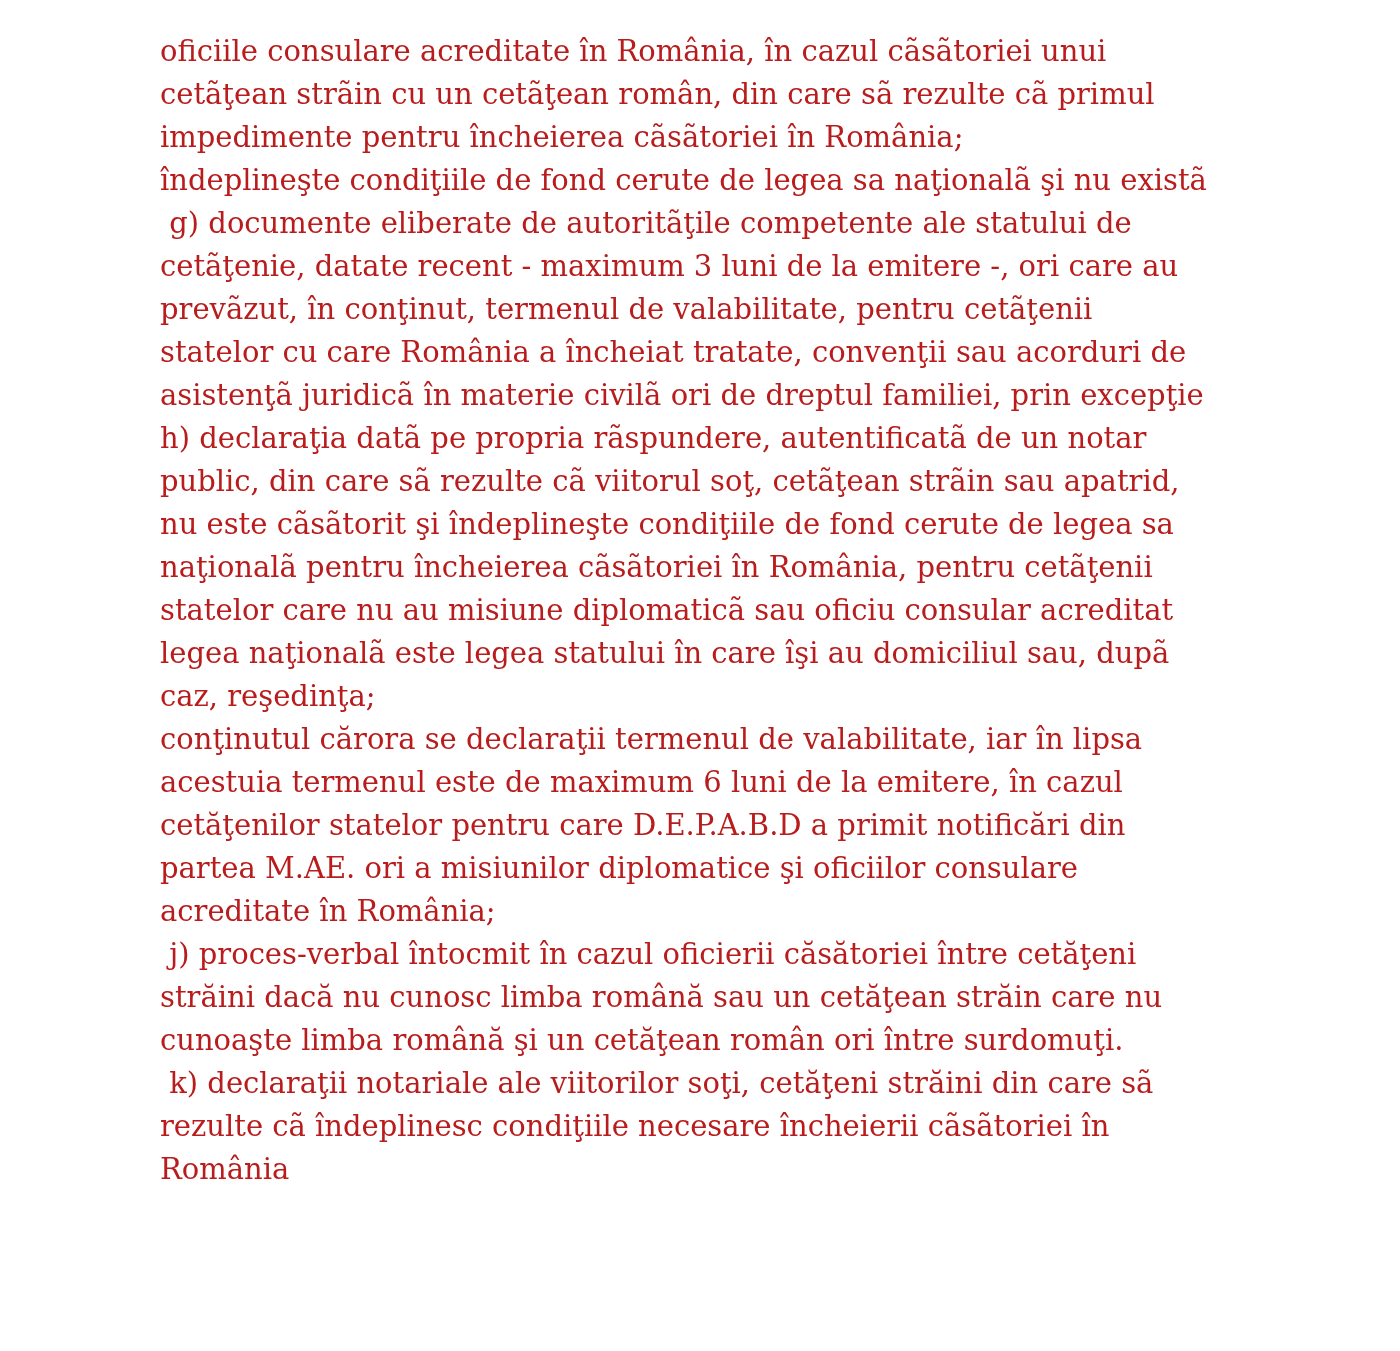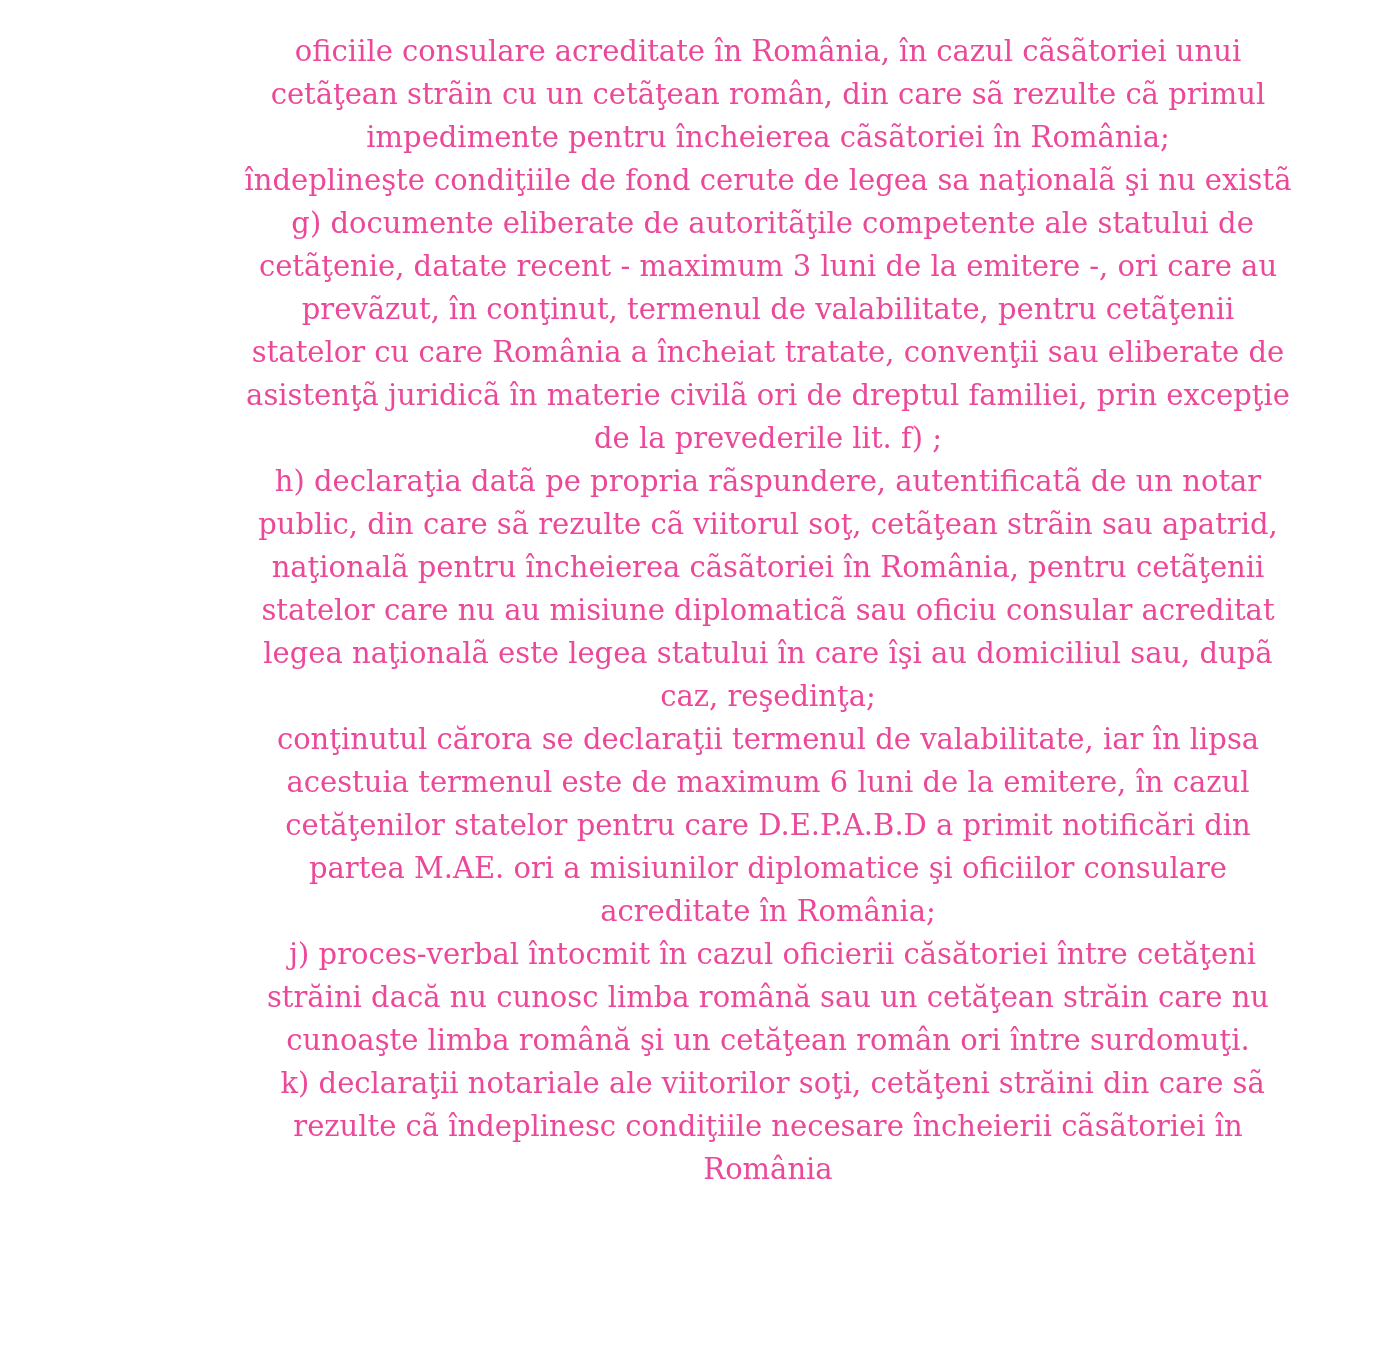--- a/index.html
+++ b/index.html
@@ -16,46 +16,45 @@
     box-sizing: border-box;
     width: 1400px;
     height: 1351px;
     padding: 30px 24px 0 160px;
     background: #ffffff;
   }
   .text-block {
     font-family: "DejaVu Serif", "Liberation Serif", serif;
     font-size: 29px;
     line-height: 43px;
-    color: #ec4899;
-    text-align: center;
+    color: #b91c1c;
   }
   .line {
     margin: 0;
     padding: 0;
     white-space: pre;
   }
 </style>
 </head>
 <body>
 
 <main class="page">
   <div class="text-block">
     <p class="line">oficiile consulare acreditate în România, în cazul cãsãtoriei unui</p>
     <p class="line">cetãţean strãin cu un cetãţean român, din care sã rezulte cã primul</p>
     <p class="line">impedimente pentru încheierea cãsãtoriei în România;</p>
     <p class="line">îndeplineşte condiţiile de fond cerute de legea sa naţionalã şi nu existã</p>
     <p class="line"> g) documente eliberate de autoritãţile competente ale statului de</p>
     <p class="line">cetãţenie, datate recent - maximum 3 luni de la emitere -, ori care au</p>
     <p class="line">prevãzut, în conţinut, termenul de valabilitate, pentru cetãţenii</p>
-    <p class="line">statelor cu care România a încheiat tratate, convenţii sau eliberate de</p>
+    <p class="line">statelor cu care România a încheiat tratate, convenţii sau acorduri de</p>
     <p class="line">asistenţã juridicã în materie civilã ori de dreptul familiei, prin excepţie</p>
-    <p class="line">de la prevederile lit. f) ;</p>
     <p class="line">h) declaraţia datã pe propria rãspundere, autentificatã de un notar</p>
     <p class="line">public, din care sã rezulte cã viitorul soţ, cetãţean strãin sau apatrid,</p>
+    <p class="line">nu este cãsãtorit şi îndeplineşte condiţiile de fond cerute de legea sa</p>
     <p class="line">naţionalã pentru încheierea cãsãtoriei în România, pentru cetãţenii</p>
     <p class="line">statelor care nu au misiune diplomaticã sau oficiu consular acreditat</p>
     <p class="line">legea naţionalã este legea statului în care îşi au domiciliul sau, dupã</p>
     <p class="line">caz, reşedinţa;</p>
     <p class="line">conţinutul cărora se declaraţii termenul de valabilitate, iar în lipsa</p>
     <p class="line">acestuia termenul este de maximum 6 luni de la emitere, în cazul</p>
     <p class="line">cetăţenilor statelor pentru care D.E.P.A.B.D a primit notificări din</p>
     <p class="line">partea M.AE. ori a misiunilor diplomatice şi oficiilor consulare</p>
     <p class="line">acreditate în România;</p>
     <p class="line"> j) proces-verbal întocmit în cazul oficierii căsătoriei între cetăţeni</p>

